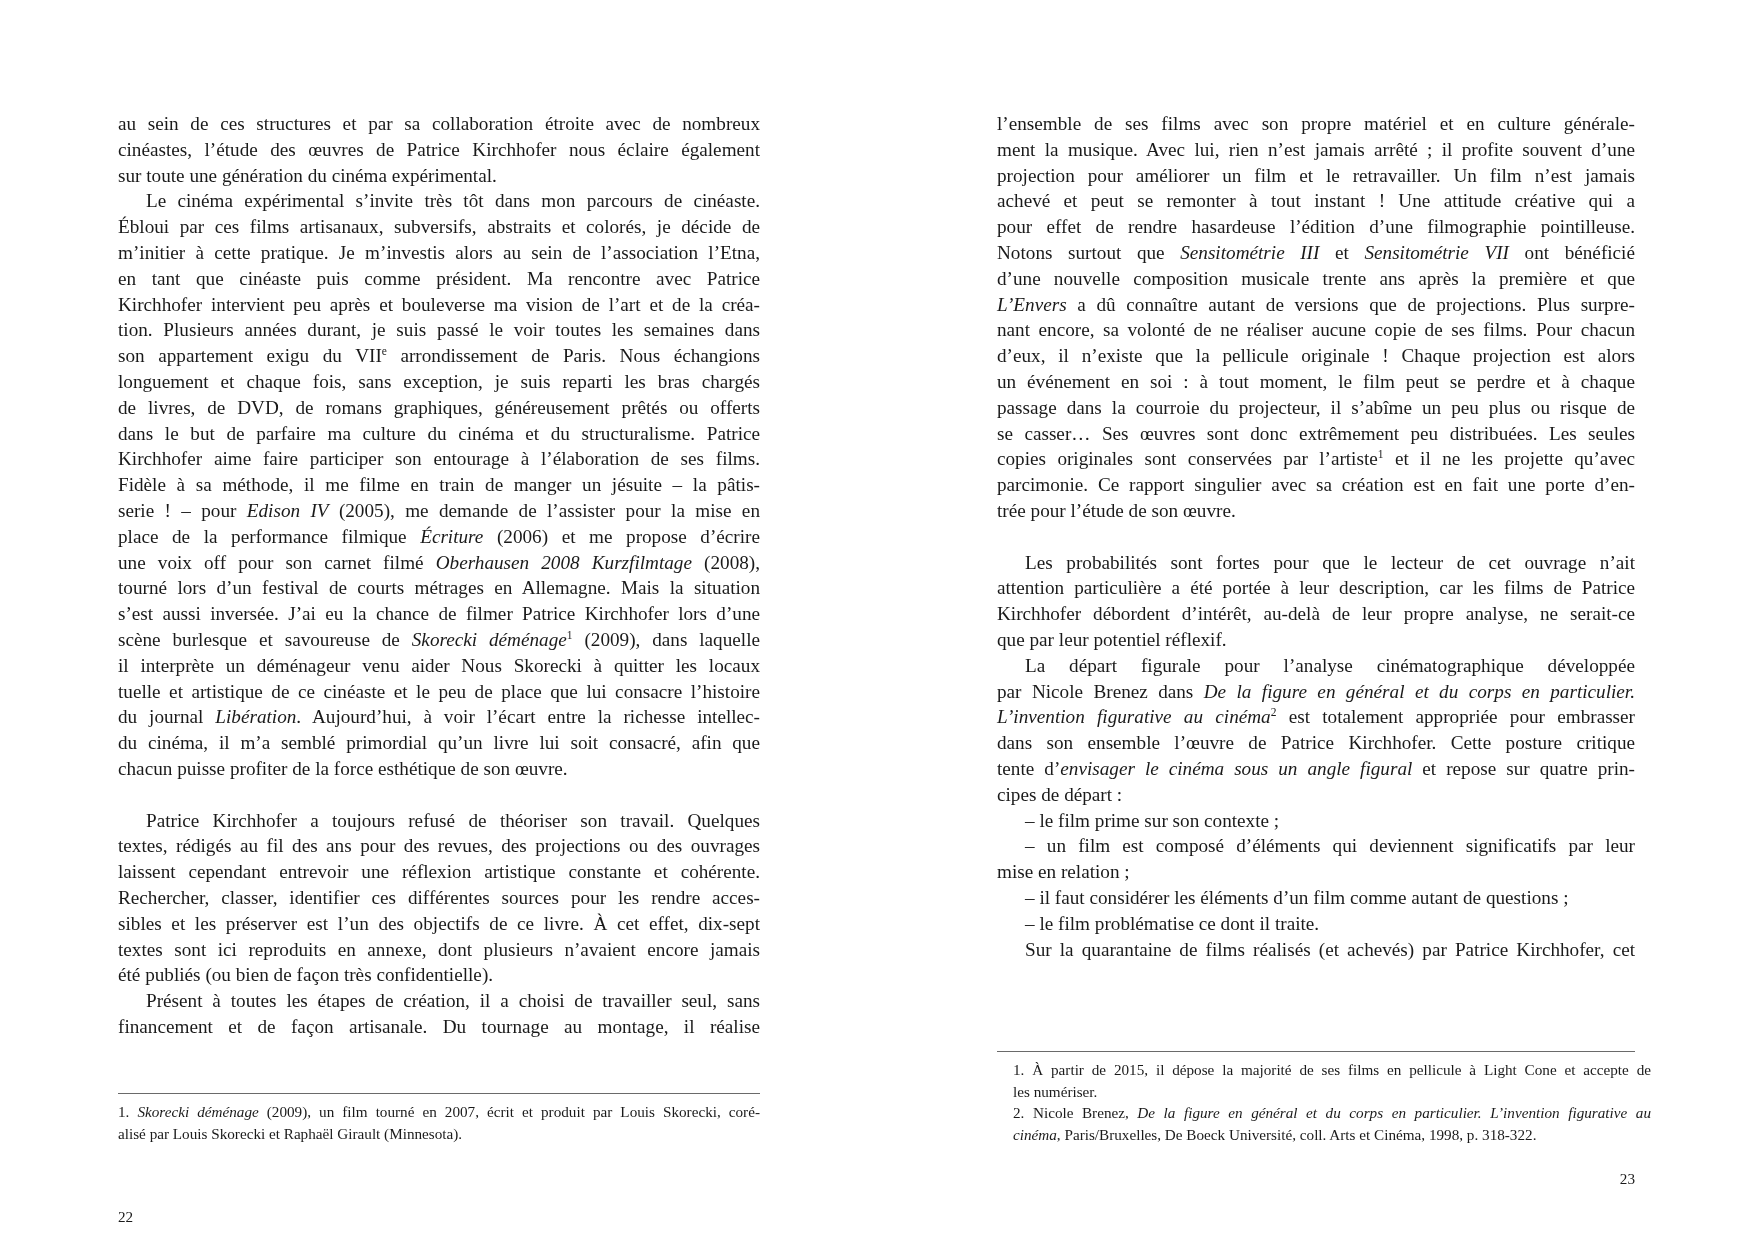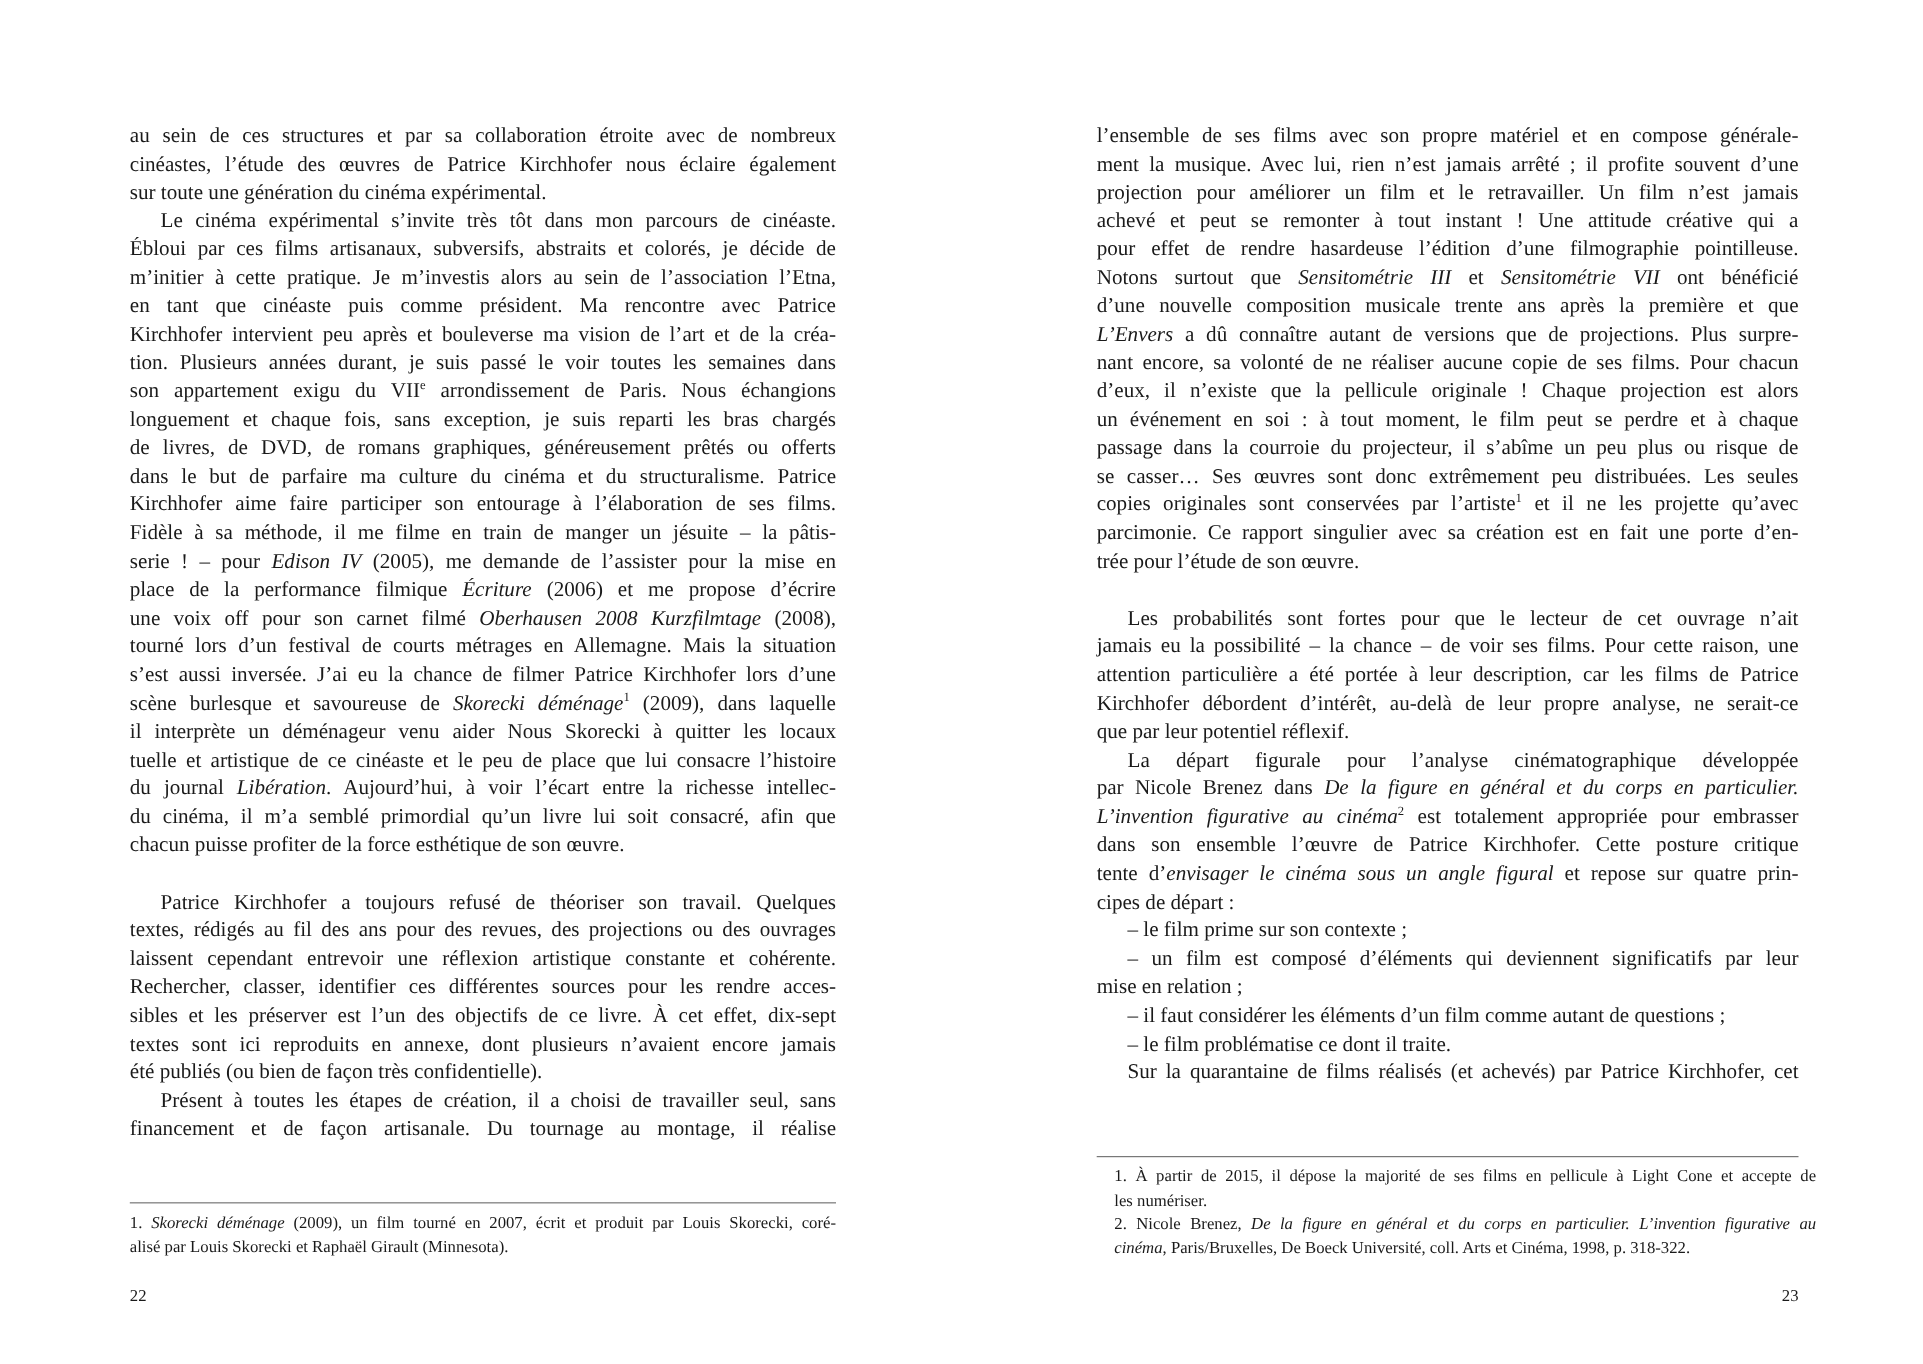--- a/index.html
+++ b/index.html
@@ -63,44 +63,43 @@
       <span class="line">textes sont ici reproduits en annexe, dont plusieurs n’avaient encore jamais</span>
       <span class="line last">été publiés (ou bien de façon très confidentielle).</span>
       <span class="line indent">Présent à toutes les étapes de création, il a choisi de travailler seul, sans</span>
       <span class="line">financement et de façon artisanale. Du tournage au montage, il réalise</span>
     </div>
   <div class="rule" style="top:1093px;"></div>
   <div class="footnotes" style="top:1101px;">
       <span class="fn">1. <i>Skorecki déménage</i> (2009), un film tourné en 2007, écrit et produit par Louis Skorecki, coré-</span>
       <span class="fn last">alisé par Louis Skorecki et Raphaël Girault (Minnesota).</span>
     </div>
-  <div class="folio" style="left:0; top:1170px;">22</div>
+  <div class="folio" style="left:0; top:1208px;">22</div>
 </div>
 
 <div class="page right">
   <div class="body-text">
-      <span class="line">l’ensemble de ses films avec son propre matériel et en compose générale-</span>
+      <span class="line">l’ensemble de ses films avec son propre matériel et en culture générale-</span>
       <span class="line">ment la musique. Avec lui, rien n’est jamais arrêté ; il profite souvent d’une</span>
       <span class="line">projection pour améliorer un film et le retravailler. Un film n’est jamais</span>
       <span class="line">achevé et peut se remonter à tout instant ! Une attitude créative qui a</span>
       <span class="line">pour effet de rendre hasardeuse l’édition d’une filmographie pointilleuse.</span>
       <span class="line">Notons surtout que <i>Sensitométrie III</i> et <i>Sensitométrie VII</i> ont bénéficié</span>
       <span class="line">d’une nouvelle composition musicale trente ans après la première et que</span>
       <span class="line"><i>L’Envers</i> a dû connaître autant de versions que de projections. Plus surpre-</span>
       <span class="line">nant encore, sa volonté de ne réaliser aucune copie de ses films. Pour chacun</span>
       <span class="line">d’eux, il n’existe que la pellicule originale ! Chaque projection est alors</span>
       <span class="line">un événement en soi : à tout moment, le film peut se perdre et à chaque</span>
       <span class="line">passage dans la courroie du projecteur, il s’abîme un peu plus ou risque de</span>
       <span class="line">se casser… Ses œuvres sont donc extrêmement peu distribuées. Les seules</span>
       <span class="line">copies originales sont conservées par l’artiste<sup>1</sup> et il ne les projette qu’avec</span>
       <span class="line">parcimonie. Ce rapport singulier avec sa création est en fait une porte d’en-</span>
       <span class="line last">trée pour l’étude de son œuvre.</span>
       <span class="line gap"></span>
       <span class="line indent">Les probabilités sont fortes pour que le lecteur de cet ouvrage n’ait</span>
-      <span class="line">jamais eu la possibilité – la chance – de voir ses films. Pour cette raison, une</span>
       <span class="line">attention particulière a été portée à leur description, car les films de Patrice</span>
       <span class="line">Kirchhofer débordent d’intérêt, au-delà de leur propre analyse, ne serait-ce</span>
       <span class="line last">que par leur potentiel réflexif.</span>
       <span class="line indent">La départ figurale pour l’analyse cinématographique développée</span>
       <span class="line">par Nicole Brenez dans <i>De la figure en général et du corps en particulier.</i></span>
       <span class="line"><i>L’invention figurative au cinéma</i><sup>2</sup> est totalement appropriée pour embrasser</span>
       <span class="line">dans son ensemble l’œuvre de Patrice Kirchhofer. Cette posture critique</span>
       <span class="line">tente d’<i>envisager le cinéma sous un angle figural</i> et repose sur quatre prin-</span>
       <span class="line last">cipes de départ :</span>
       <span class="line indent last">– le film prime sur son contexte ;</span>

